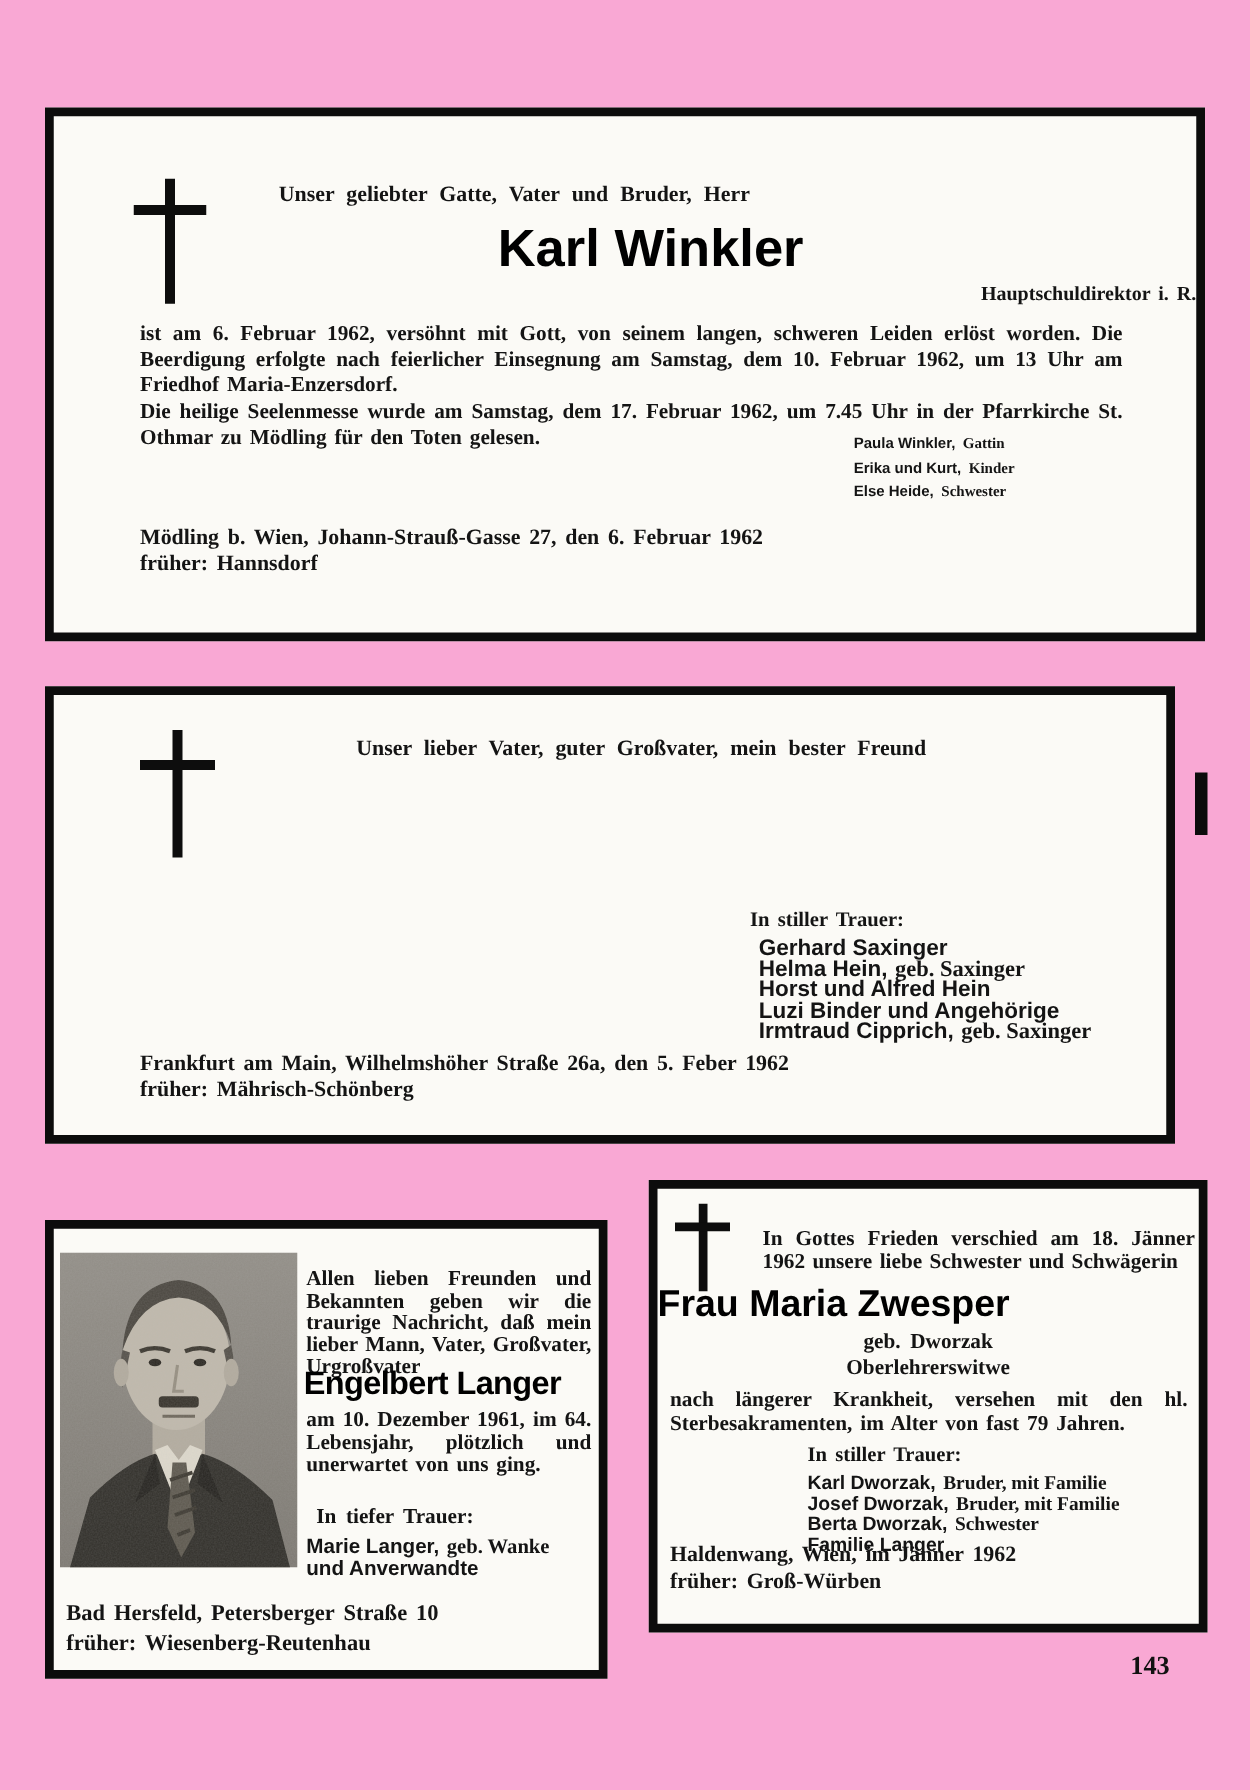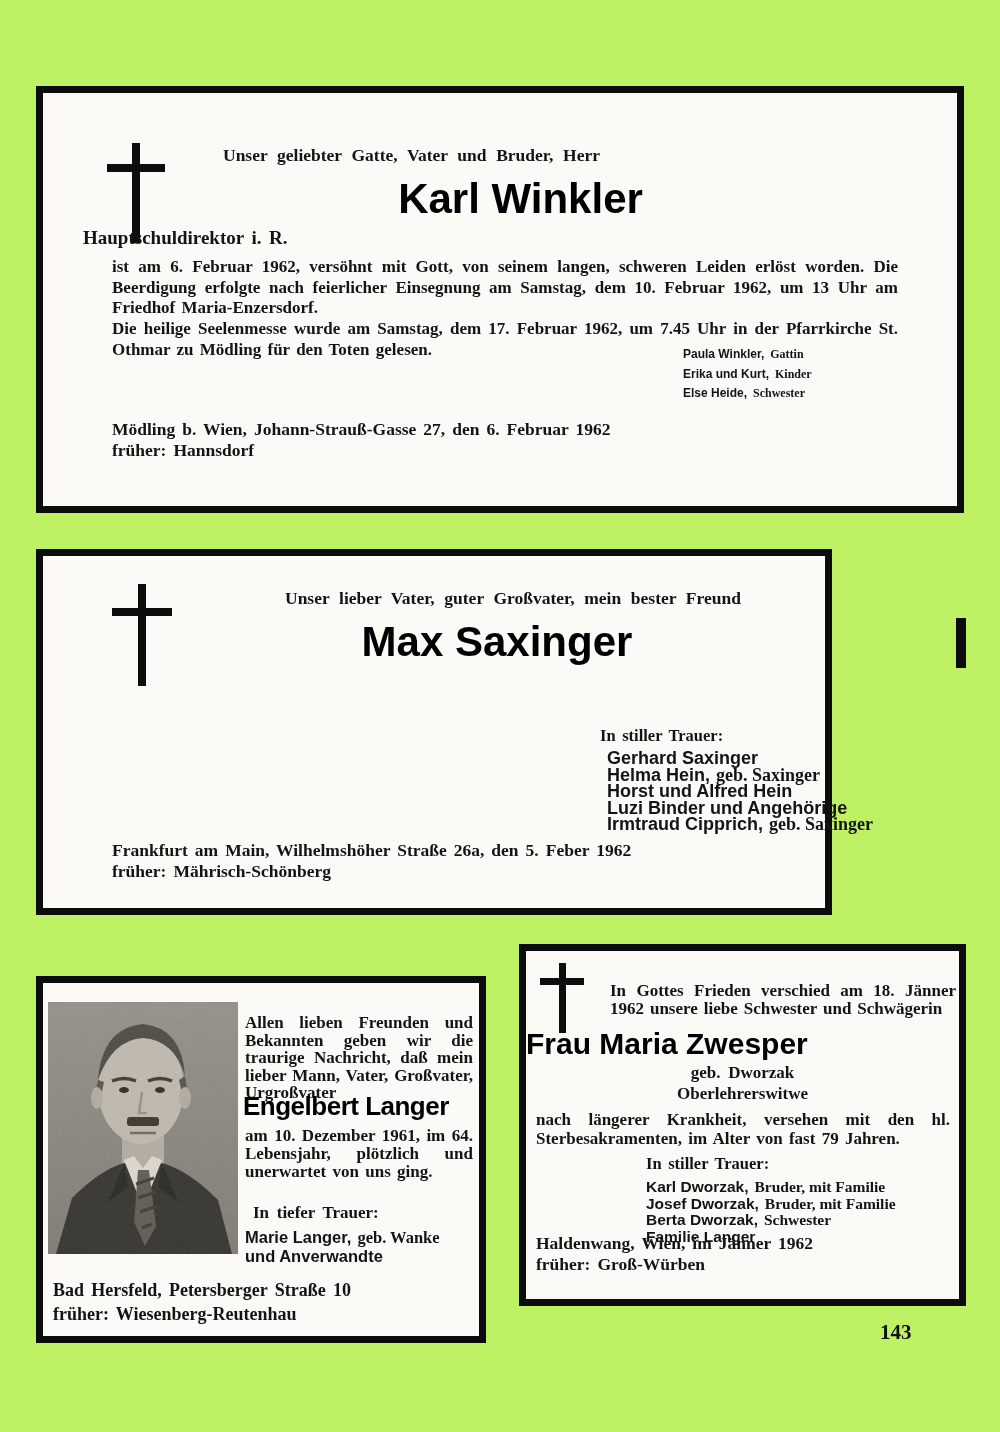--- a/index.html
+++ b/index.html
@@ -1,28 +1,28 @@
 <!DOCTYPE html>
 <html><head>
 <meta charset="utf-8">
 <style>
   html,body{margin:0;padding:0;}
   body{background:#e8e6e0;}
   .page{
     position:relative;
     width:1000px;height:1432px;
-    background:#bef264;
+    background:#f9a8d4;
     font-family:"Liberation Serif","DejaVu Serif",serif;
     color:#141414;
     overflow:hidden;
     margin:0 auto;
   }
   .notice{position:absolute;border:7px solid #0c0c0c;box-sizing:border-box;background:#fbfaf6;}
   .box1{left:36px;top:86px;width:928px;height:427px;}
-  .box2{left:36px;top:549px;width:796px;height:366px;}
+  .box2{left:36px;top:549px;width:904px;height:366px;}
   .box3{left:36px;top:944px;width:450px;height:367px;margin-top:32px;}
   .box4{left:519px;top:944px;width:447px;height:362px;}
 
   
   .cross{position:absolute;}
   .cross i{position:absolute;display:block;background:#0d0d0d;}
   .cross .cv{left:50%;width:8px;margin-left:-4px;top:0;bottom:0;}
   .cross .ch{left:0;right:0;height:8px;}
   .cross1{left:64px;top:50px;width:58px;height:100px;}
   .cross1 .ch{top:21px;}
@@ -36,21 +36,21 @@
   .name{position:absolute;margin:0;font-family:"Liberation Sans","DejaVu Sans",sans-serif;font-weight:bold;color:#000;white-space:nowrap;}
   .body{position:absolute;margin:0;font-weight:bold;font-size:17px;line-height:20.5px;text-align:justify;word-spacing:0.12em;}
   .mline{white-space:nowrap;}
   .mname{font-family:"Liberation Sans","DejaVu Sans",sans-serif;font-weight:bold;margin-right:6px;}
   .mrole{font-weight:bold;}
   .addr{position:absolute;font-weight:bold;font-size:17.5px;white-space:nowrap;word-spacing:0.15em;}
 
   
   .n1-intro{left:180px;top:52px;}
   .n1-name{left:0;right:0;padding-left:41px;top:82px;text-align:center;font-size:42px;}
-  .n1-sub{position:absolute;left:0;right:0;padding-left:40px;top:134px;text-align:left;font-weight:bold;font-size:19px;word-spacing:0.15em;}
+  .n1-sub{position:absolute;left:0;right:0;padding-left:40px;top:134px;text-align:right;font-weight:bold;font-size:16px;word-spacing:0.15em;}
   .n1-p1{left:69px;top:164px;width:786px;}
   .n1-p2{left:69px;top:226px;width:786px;}
   .n1-mourners{position:absolute;left:640px;top:252px;font-size:12px;line-height:19.5px;}
   .n1-addr{left:69px;top:326px;}
   .n1-former{left:69px;top:347px;}
 
   
   .n2-intro{left:242px;top:32px;}
   .n2-name{left:0;right:0;padding-left:126px;top:62px;text-align:center;font-size:42px;}
   .n2-body{left:69px;top:134px;width:790px;}
@@ -74,21 +74,21 @@
   .n4-intro-p{left:84px;top:14px;width:346px;position:absolute;font-weight:bold;font-size:17px;line-height:18px;text-align:justify;word-spacing:0.1em;}
   .n4-name{left:0;right:0;top:76px;text-align:left;font-size:30px;}
   .n4-geb{position:absolute;left:0;right:0;top:112px;text-align:center;font-weight:bold;font-size:17px;word-spacing:0.2em;}
   .n4-witwe{position:absolute;left:0;right:0;top:133px;text-align:center;font-weight:bold;font-size:17px;}
   .n4-body{left:10px;top:160px;width:414px;line-height:18.5px;}
   .n4-trauer{position:absolute;left:120px;top:203px;font-weight:bold;font-size:16.5px;word-spacing:0.15em;}
   .n4-mourners{position:absolute;left:120px;top:228px;font-size:15.5px;line-height:16.5px;}
   .n4-addr{left:10px;top:282px;}
   .n4-former{left:10px;top:303px;}
 
-  .page-number{position:absolute;left:880px;top:1320px;width:80px;text-align:left;font-weight:bold;font-size:21px;color:#111;}
+  .page-number{position:absolute;left:880px;top:1320px;width:80px;text-align:center;font-weight:bold;font-size:21px;color:#111;}
   .artifact{position:absolute;background:#0c0c0c;}
   .art1{left:956px;top:618px;width:10px;height:50px;}
 </style>
 </head>
 <body>
 
 <div class="page">
 
   <section class="notice box1">
     <div class="cross cross1">
@@ -108,21 +108,20 @@
     <div class="addr n1-addr">Mödling b. Wien, Johann-Strauß-Gasse 27, den 6. Februar 1962</div>
     <div class="addr n1-former">früher: Hannsdorf</div>
   </section>
 
   <section class="notice box2">
     <div class="cross cross2">
         <i class="cv"></i>
         <i class="ch"></i>
       </div>
     <div class="intro n2-intro">Unser lieber Vater, guter Großvater, mein bester Freund</div>
-    <h1 class="name n2-name">Max Saxinger</h1>
     <div class="n2-trauer">In stiller Trauer:</div>
     <div class="n2-mourners">
       <div class="mline"><span class="mname">Gerhard Saxinger</span><span class="mrole"></span></div>
       <div class="mline"><span class="mname">Helma Hein,</span><span class="mrole">geb. Saxinger</span></div>
       <div class="mline"><span class="mname">Horst und Alfred Hein</span><span class="mrole"></span></div>
       <div class="mline"><span class="mname">Luzi Binder und Angehörige</span><span class="mrole"></span></div>
       <div class="mline"><span class="mname">Irmtraud Cipprich,</span><span class="mrole">geb. Saxinger</span></div>
     </div>
     <div class="addr n2-addr">Frankfurt am Main, Wilhelmshöher Straße 26a, den 5. Feber 1962</div>
     <div class="addr n2-former">früher: Mährisch-Schönberg</div>

